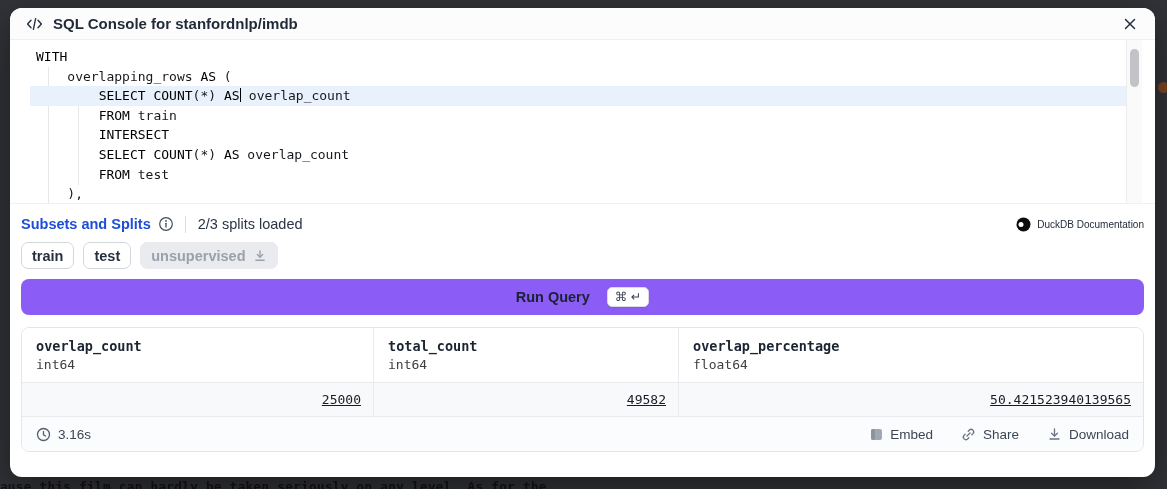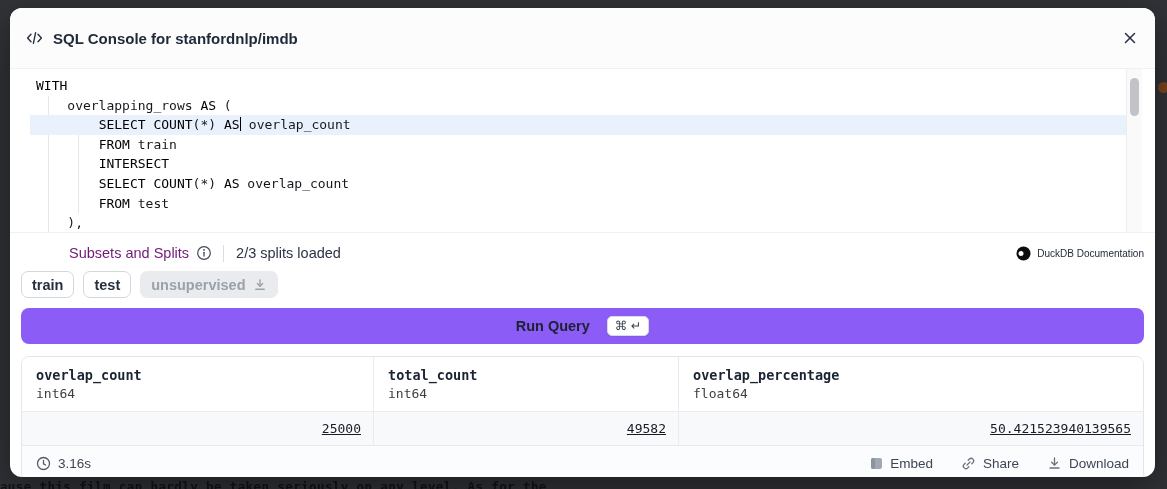--- a/index.html
+++ b/index.html
@@ -8,21 +8,21 @@
 
   
   .bg-text { position:absolute; left:-8px; bottom:-5px; color:#121316;
              font:700 12.5px "DejaVu Sans Mono", monospace; white-space:nowrap; letter-spacing:.4px; }
   .bg-dot { position:absolute; right:-2px; top:82px; width:11px; height:11px; border-radius:50%; background:#7d4620; }
 
   
   .modal { position:absolute; left:10px; top:8px; width:1145px; height:469px; background:#fff;
            border-radius:12px; overflow:hidden; box-shadow:0 12px 40px rgba(0,0,0,.45); }
 
-  .modal-header { height:61px; display:flex; align-items:center; padding:0 16px;
+  .modal-header { height:32px; display:flex; align-items:center; padding:0 16px;
                   background:#fcfcfd; border-bottom:1px solid #eef0f2; }
   .code-icon { display:flex; margin-right:10px; }
   .modal-title { font-weight:700; font-size:15px; color:#1f2937; }
   .close-button { margin-left:auto; display:flex; cursor:pointer; padding:2px; }
 
   
   .editor { position:relative; height:164px; border-bottom:1px solid #eef0f2;
             font:13px/19.6px "DejaVu Sans Mono", monospace; color:#15181d;
             padding:7px 29px 0 20px; overflow:hidden; }
   .code-line { white-space:pre; height:19.6px; padding-left:6px; position:relative; z-index:1; }
@@ -33,21 +33,21 @@
   .indent-guide { position:absolute; width:1px; background:#e4e6e9; z-index:0; }
   .guide-a { left:38px; top:27px; height:137px; }
   .guide-b { left:68px; top:47px; height:98px; }
   .editor-scrollbar { position:absolute; right:13px; top:0; bottom:0; width:16px;
                       background:#fafafa; border-left:1px solid #ececee; }
   .editor-scroll-thumb { position:absolute; left:3px; top:9px; width:9px; height:38px;
                          background:#c2c3c7; border-radius:5px; }
 
   
   .section-subsets { display:flex; align-items:center; padding:0 11px; margin-top:10px; height:20px; }
-  .subsets-label { font-weight:400; font-size:14.5px; color:#701a75; margin-right:7px;margin-left:48px; }
+  .subsets-label { font-weight:700; font-size:14.5px; color:#1d4ed8; margin-right:7px; }
   .info-icon { display:flex; margin-right:11px; }
   .v-divider { width:1px; height:17px; background:#d9dce1; margin-right:12px; }
   .subsets-status { font-size:14.5px; color:#2b3444; }
   .doc-link { margin-left:auto; display:flex; align-items:center; gap:6px;
               font-size:10px; color:#222c3b; cursor:pointer; }
 
   
   .pills-row { display:flex; align-items:center; gap:9px; padding:0 11px; margin-top:8px; height:27px; }
   .pill { display:inline-flex; align-items:center; height:27px; padding:0 10px;
           border:1px solid #d4d7dc; border-radius:7px; background:#fff;

